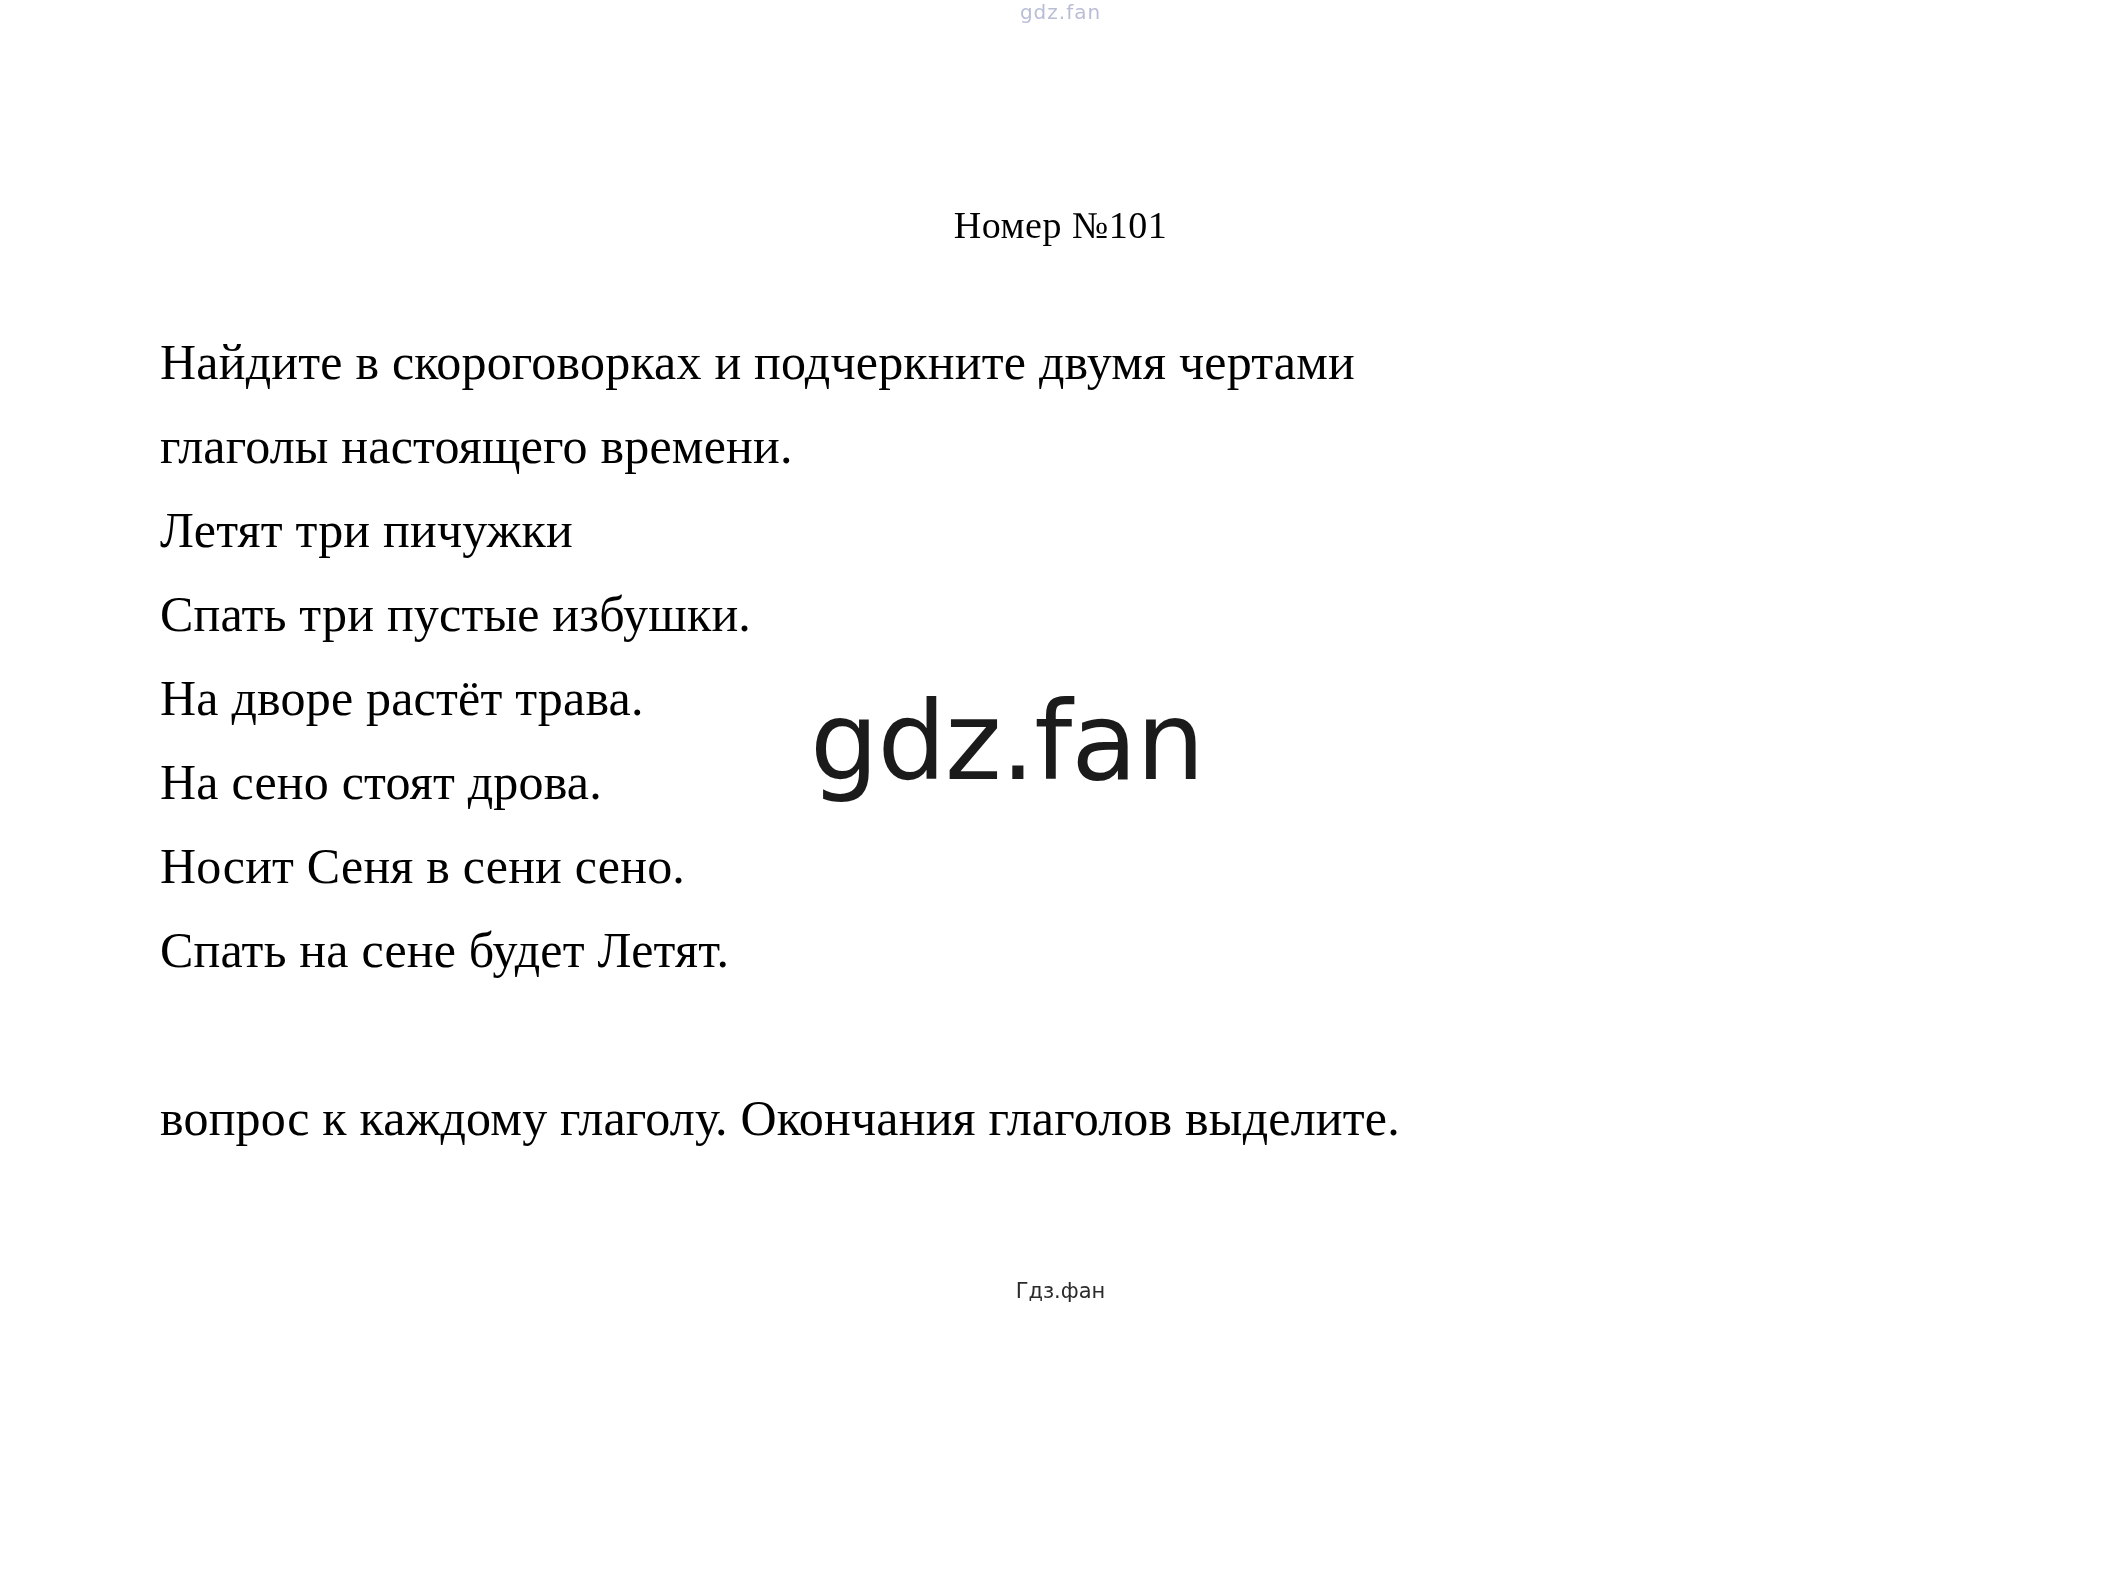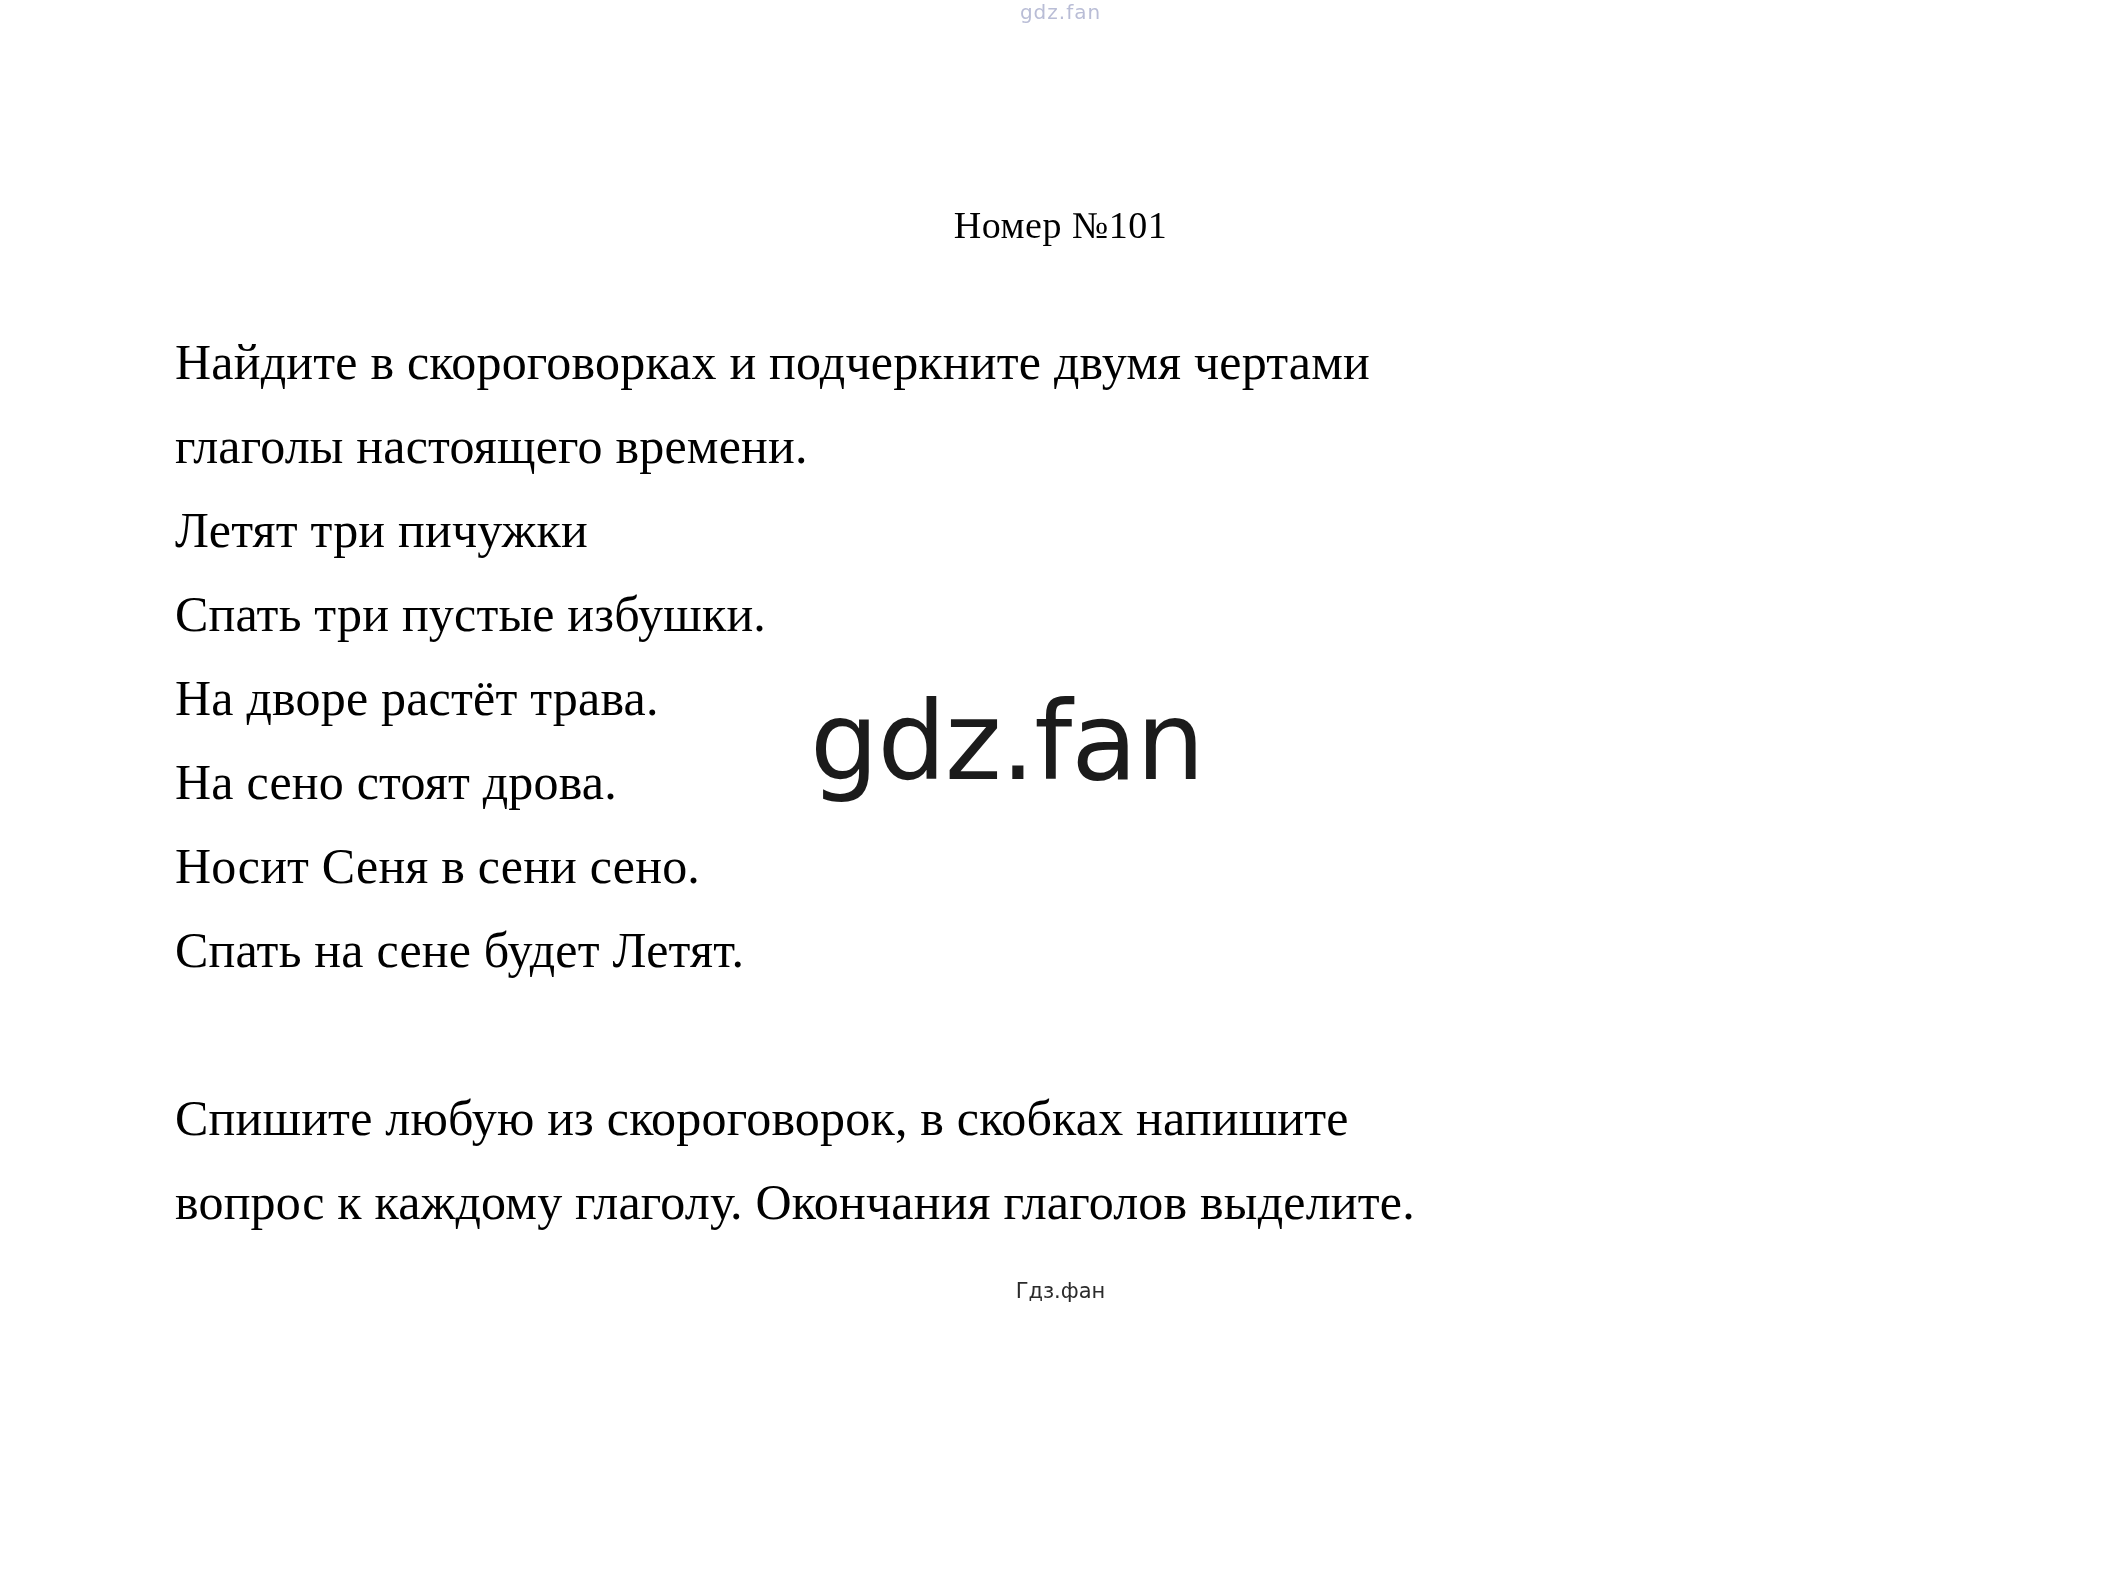--- a/index.html
+++ b/index.html
@@ -53,21 +53,20 @@
     top: 320px;
     left: 160px;
     width: 1800px;
   }
 
   .line {
     font-size: 50px;
     line-height: 84px;
     white-space: pre-wrap;
     letter-spacing: 0.2px;
-    margin-left: 15px;
   }
 
   .gap {
     height: 84px;
   }
 
   
   .center-watermark {
     position: absolute;
     top: 688px;
@@ -104,21 +103,20 @@
   <div class="content">
     <div class="line">Найдите в скороговорках и подчеркните двумя чертами</div>
     <div class="line">глаголы настоящего времени.</div>
     <div class="line">Летят три пичужки</div>
     <div class="line">Спать три пустые избушки.</div>
     <div class="line">На дворе растёт трава.</div>
     <div class="line">На сено стоят дрова.</div>
     <div class="line">Носит Сеня в сени сено.</div>
     <div class="line">Спать на сене будет Летят.</div>
     <div class="gap"></div>
-    <div class="line">Спишите любую из скороговорок, в скобках напишите</div>
     <div class="line">вопрос к каждому глаголу. Окончания глаголов выделите.</div>
   </div>
 
   <div class="center-watermark">gdz.fan</div>
 
   <div class="footer">Гдз.фан</div>
 
 </div>
 
 </body></html>

